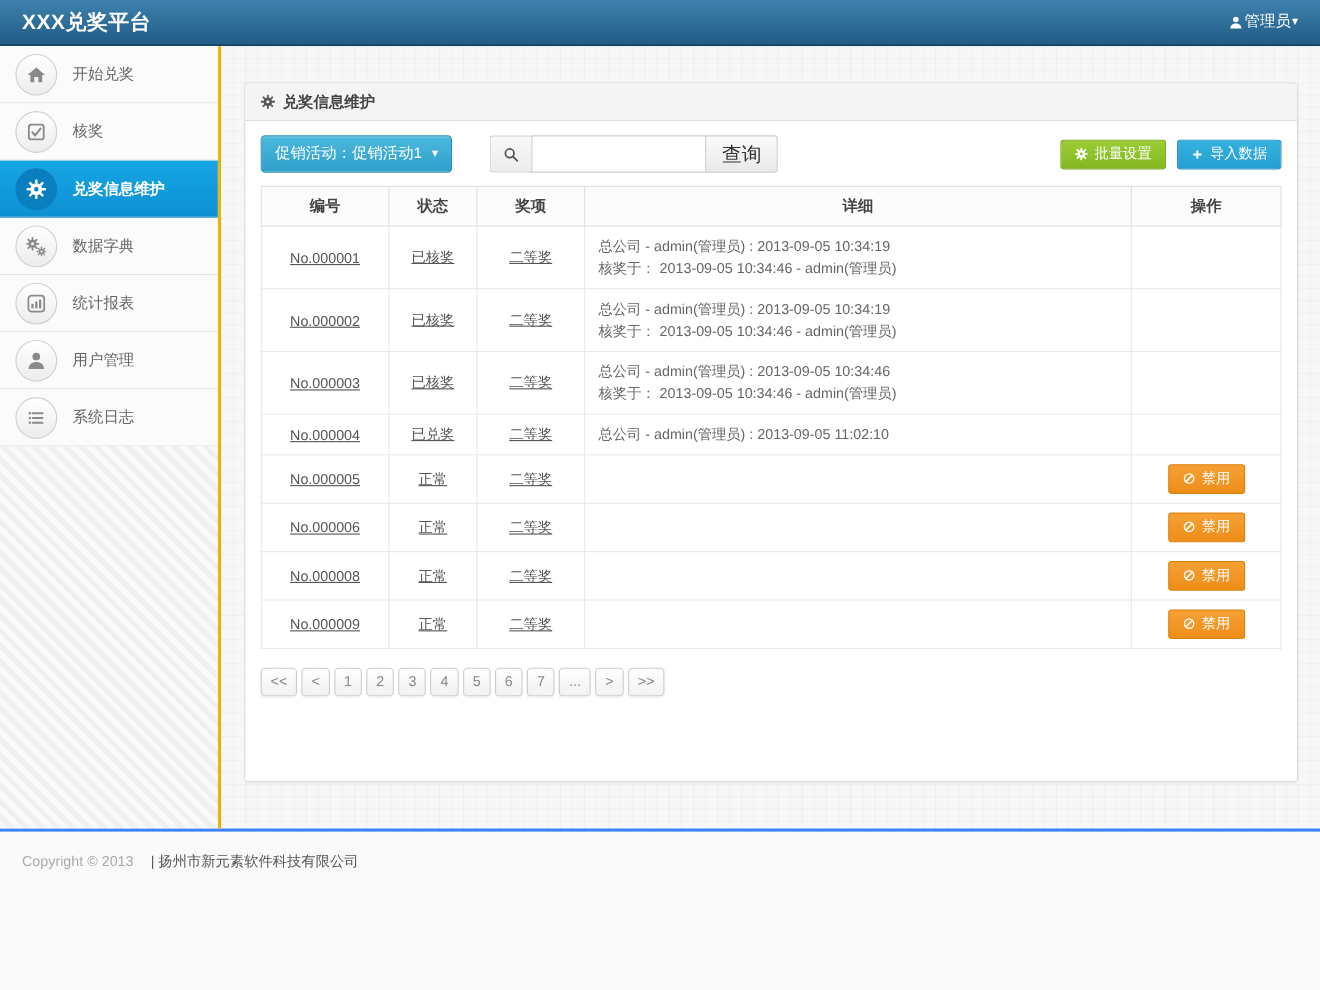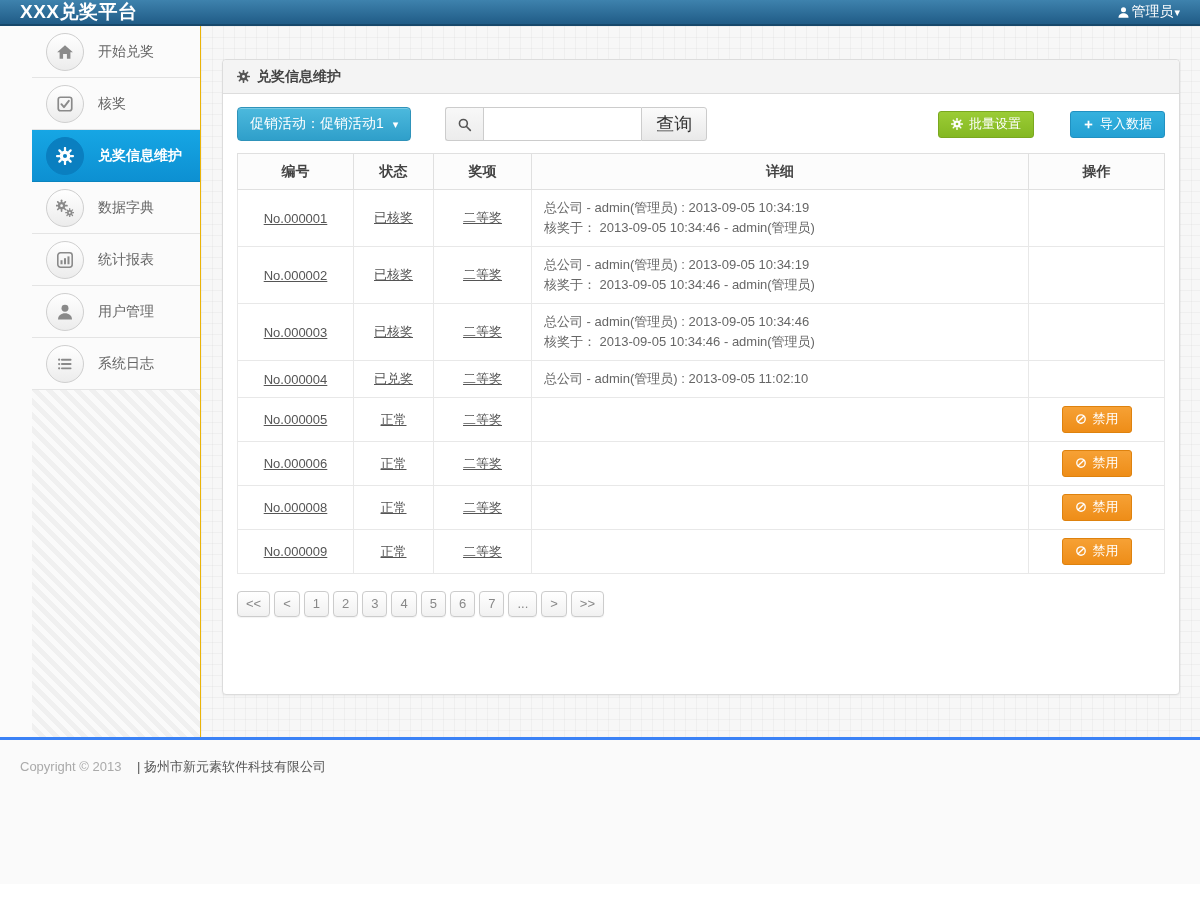--- a/index.html
+++ b/index.html
@@ -1,32 +1,32 @@
 <!DOCTYPE html>
 <html><head>
 <meta charset="utf-8">
 <style>
   * { margin:0; padding:0; box-sizing:border-box; }
   html,body { width:1200px; height:900px; overflow:hidden; }
   body { font-family:"Liberation Sans","DejaVu Sans",sans-serif; background:#fff; }
   svg { width:16px; height:16px; display:block; }
 
   
-  .navbar { height:26px; background:linear-gradient(#3e82ad,#205c87); border-bottom:2px solid #17486b;
+  .navbar { height:42px; background:linear-gradient(#3e82ad,#205c87); border-bottom:2px solid #17486b;
             display:flex; align-items:center; justify-content:space-between; padding:0 20px;text-align:right; }
   .brand { color:#fff; font-size:19px; font-weight:bold; letter-spacing:.5px; }
   .user-menu { color:#fff; font-size:14px; display:flex; align-items:center; gap:1px; cursor:pointer; }
   .user-menu svg { width:13px; height:13px; }
   .caret { font-size:11px; line-height:1; }
 
   
   .layout { display:flex; height:711px; }
 
   
-  .sidebar { width:201px; background:#fbfbfb; border-right:1px solid #eab308; display:flex; flex-direction:column;padding-left:32px; }
+  .sidebar { width:201px; background:#fbfbfb; border-right:3px solid #eab308; display:flex; flex-direction:column; }
   .side-item { height:52px; display:flex; align-items:center; gap:14px; padding-left:14px;
                border-bottom:1px solid #e4e4e4; background:#fbfbfb; color:#666; font-size:14px; cursor:pointer; }
   .icon-circle { width:38px; height:38px; border-radius:50%; border:1px solid #cfcfcf; flex:0 0 38px;
                  background:linear-gradient(#ffffff,#ececec); display:flex; align-items:center; justify-content:center; color:#8a8a8a; }
   .icon-circle svg { width:18px; height:18px; }
   .side-item.active { background:linear-gradient(#16a6e4,#0d90d2); color:#fff; font-weight:bold; border-bottom-color:#0b84be; }
   .side-item.active .icon-circle { background:#0a7fc0; border-color:#0a7fc0; color:#fff; }
   .side-stripes { flex:1; background:repeating-linear-gradient(45deg,#fafafa 0 5px,#f0f0f0 5px 10px); }
 
   
@@ -50,21 +50,21 @@
                   border-radius:3px 0 0 3px; display:flex; align-items:center; justify-content:center; color:#555; }
   .search-addon svg { width:15px; height:15px; }
   .search-input { width:158px; border:1px solid #ccc; border-right:none; padding:0 8px; font-size:13px; outline:none; font-family:inherit; }
   .btn-query { background:linear-gradient(#fbfbfb,#e9e9e9); border:1px solid #ccc; border-radius:0 3px 3px 0;
                padding:0 14px; font-size:18px; color:#333; cursor:pointer; font-family:Liberation Sans, sans-serif; }
   .toolbar-right { margin-left:auto; display:flex; gap:10px; }
   .btn-batch { background:linear-gradient(#9bcc35,#84b822); border:1px solid #7aa81f; color:#fff; font-size:13px;
                height:27px; padding:0 12px; border-radius:3px; display:flex; align-items:center; gap:6px; cursor:pointer; font-family:inherit; }
   .btn-batch svg { width:12px; height:12px; }
   .btn-import { background:linear-gradient(#35b1de,#23a0d3); border:1px solid #2191c1; color:#fff; font-size:13px;
-                height:27px; padding:0 12px; border-radius:3px; display:flex; align-items:center; gap:6px; cursor:pointer; font-family:inherit;margin-left:26px; }
+                height:27px; padding:0 12px; border-radius:3px; display:flex; align-items:center; gap:6px; cursor:pointer; font-family:inherit; }
   .btn-import svg { width:11px; height:11px; }
 
   
   .table-wrap { padding:0 14px; }
   table { width:100%; border-collapse:collapse; table-layout:fixed; }
   th { border:1px solid #e0e0e0; height:36px; font-size:14px; color:#444; background:#fcfcfc; font-weight:bold; text-align:center; }
   td { border:1px solid #e8e8e8; font-size:13px; color:#555; padding:8px 6px; vertical-align:middle; }
   .c-id,.c-status,.c-prize,.c-action { text-align:center;text-decoration:underline; }
   .c-detail { padding-left:12px; color:#666; line-height:20px; }
   tr.hl td { background:#f5f5f5; }

